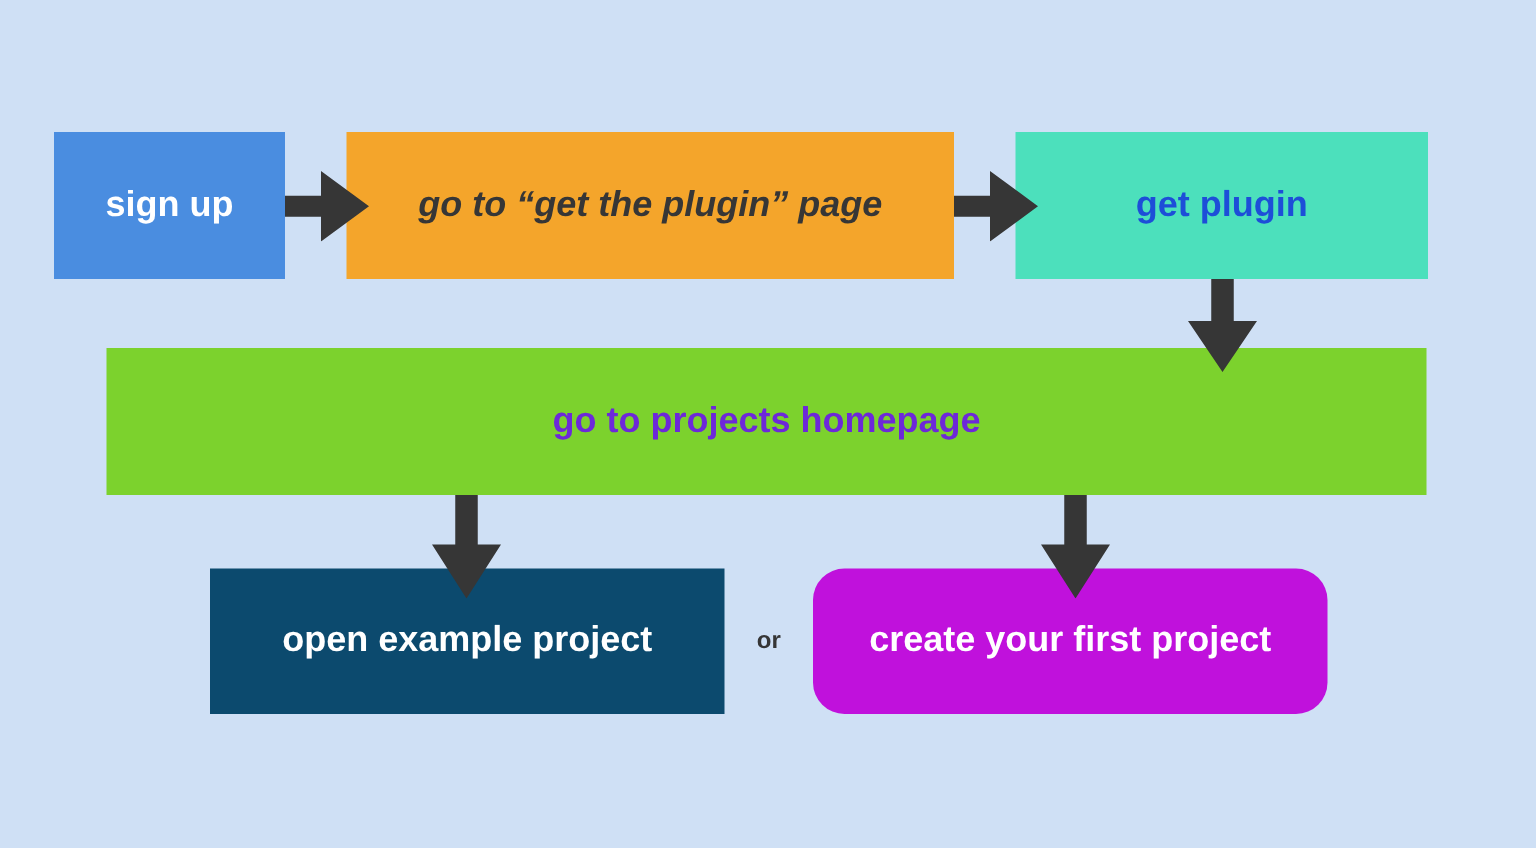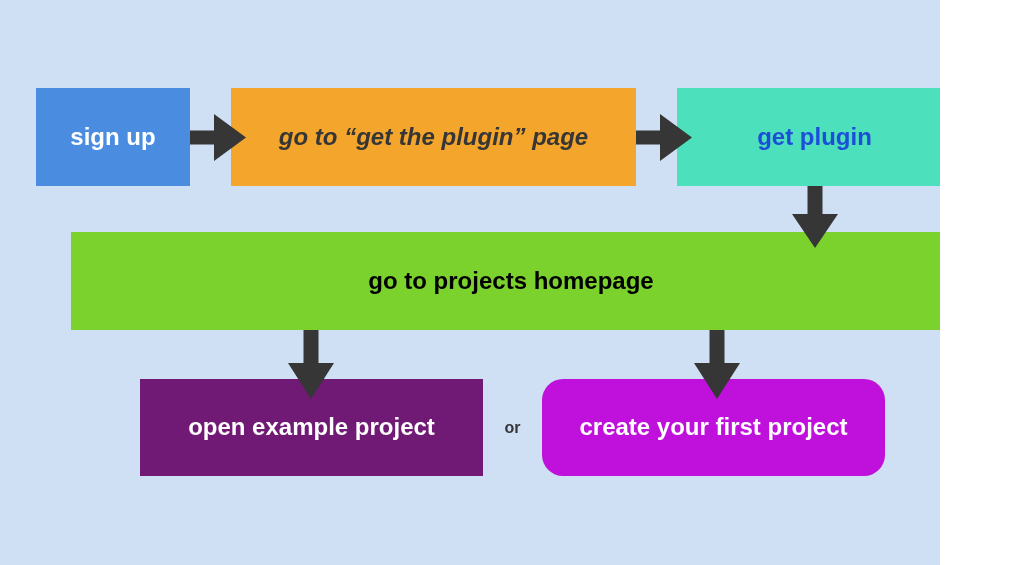--- a/index.html
+++ b/index.html
@@ -1,21 +1,21 @@
 <!DOCTYPE html>
 <html><head>
 <meta charset="utf-8">
 <style>
   html, body {
     margin: 0;
     padding: 0;
   }
   .canvas {
     position: relative;
-    width: 940px;
+    width: 1024px;
     height: 565px;
     overflow: hidden;
     font-family: "Liberation Sans", sans-serif;
   }
   .node {
     position: absolute;
     z-index: 1;
     display: flex;
     align-items: center;
     justify-content: center;
@@ -65,25 +65,25 @@
   </div>
 
   <div class="node" id="n-pluginpg" style="background-color: rgb(244, 165, 43); color: rgb(54, 54, 54);">
     <span>go to “get the plugin” page</span>
   </div>
 
   <div class="node" id="n-getplug" style="background-color: rgb(76, 224, 188); color: #1d4ed8;">
     <span>get plugin</span>
   </div>
 
-  <div class="node" id="n-homepage" style="background-color: rgb(124, 210, 45); color: #000000;">
+  <div class="node" id="n-homepage" style="background-color: rgb(124, 210, 45); color: #6d28d9;">
     <span>go to projects homepage</span>
   </div>
 
-  <div class="node" id="n-example" style="background-color: #701a75; color: rgb(255, 255, 255);">
+  <div class="node" id="n-example" style="background-color: #0c4a6e; color: rgb(255, 255, 255);">
     <span>open example project</span>
   </div>
 
   <div class="node" id="n-create" style="background-color: rgb(192, 17, 220); color: rgb(255, 255, 255); border-radius: 21px;">
     <span>create your first project</span>
   </div>
 
   <div class="or" id="or-label" style="color: rgb(54, 54, 54);">or</div>
 
   <svg class="arrow" id="a-right-1" width="56" height="47" viewBox="0 0 56 47">

